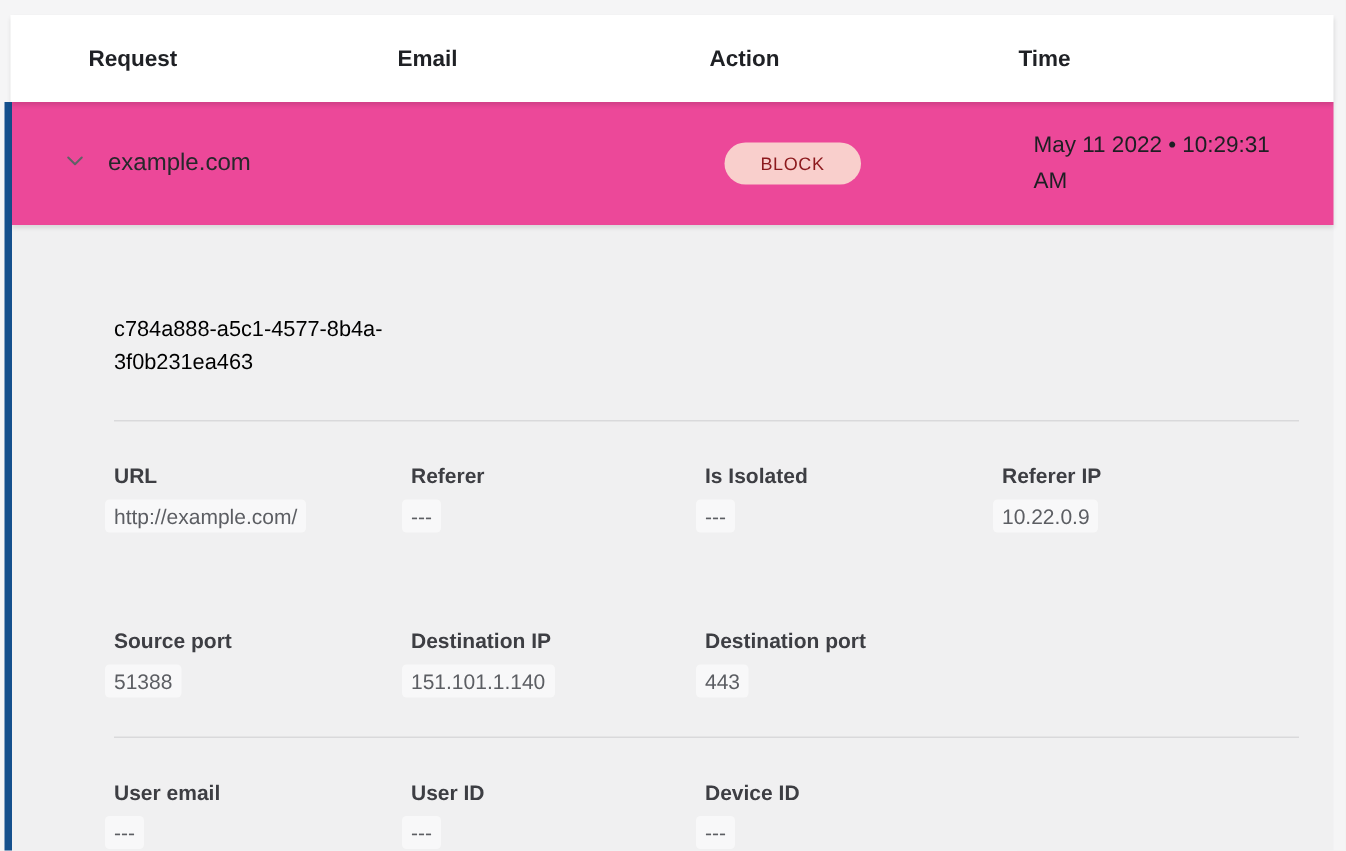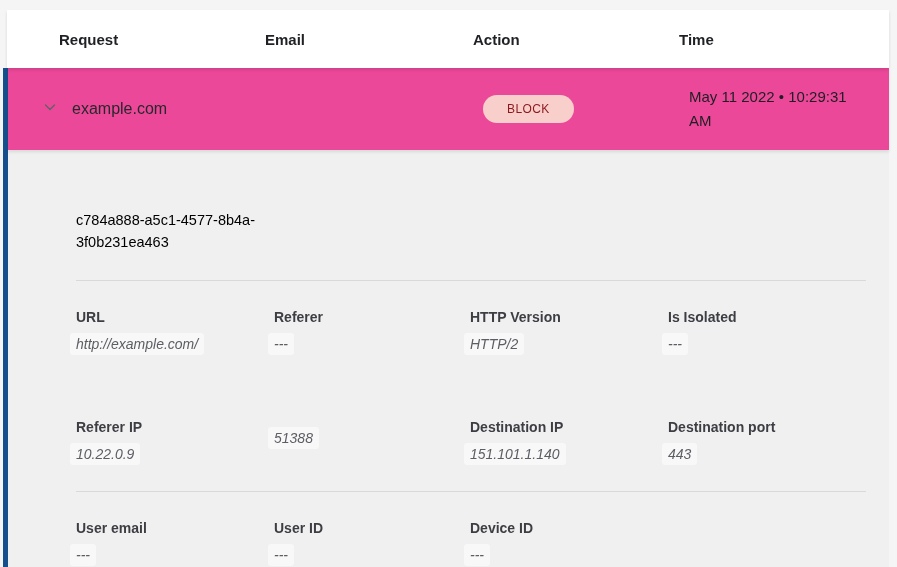--- a/index.html
+++ b/index.html
@@ -105,21 +105,20 @@
     margin-top: 28px;
   }
   .field-value {
     display: inline-block;
     margin: 8px 0 0 -6px;
     padding: 3px 6px;
     background: rgba(255,255,255,0.55);
     border-radius: 3px;
     font-size: 14px;
     color: #5c5e63;
-    font-style: italic;
   }
 </style>
 </head>
 <body>
 
 <div class="header-card">
   <div class="header-col">Request</div>
   <div class="header-col">Email</div>
   <div class="header-col">Action</div>
   <div class="header-col">Time</div>
@@ -154,32 +153,29 @@
     <div class="field-grid">
       <div>
         <div class="field-label">URL</div>
         <span class="field-value">http://example.com/</span>
       </div>
       <div>
         <div class="field-label">Referer</div>
         <span class="field-value">---</span>
       </div>
       <div>
-        <div class="field-label">HTTP Version</div>
-        <span class="field-value">HTTP/2</span>
-      </div>
-      <div>
         <div class="field-label">Is Isolated</div>
         <span class="field-value">---</span>
       </div>
       <div>
         <div class="field-label">Referer IP</div>
         <span class="field-value">10.22.0.9</span>
       </div>
       <div>
+        <div class="field-label">Source port</div>
         <span class="field-value">51388</span>
       </div>
       <div>
         <div class="field-label">Destination IP</div>
         <span class="field-value">151.101.1.140</span>
       </div>
       <div>
         <div class="field-label">Destination port</div>
         <span class="field-value">443</span>
       </div>

